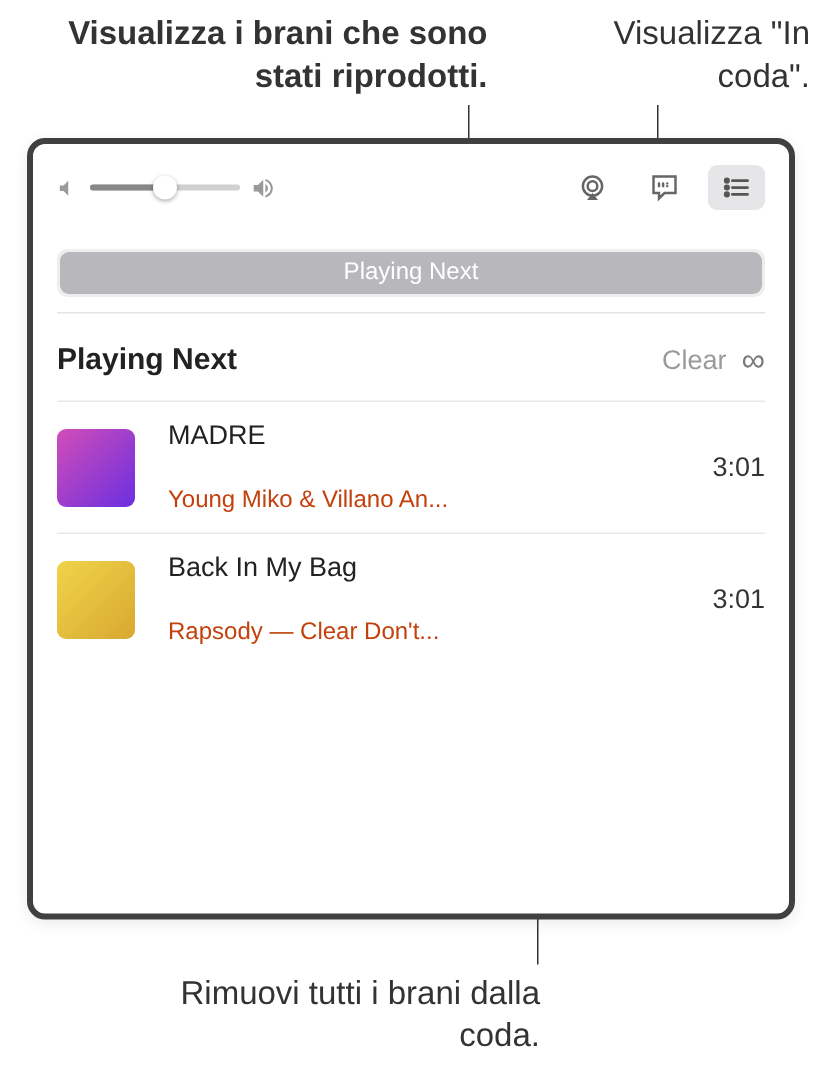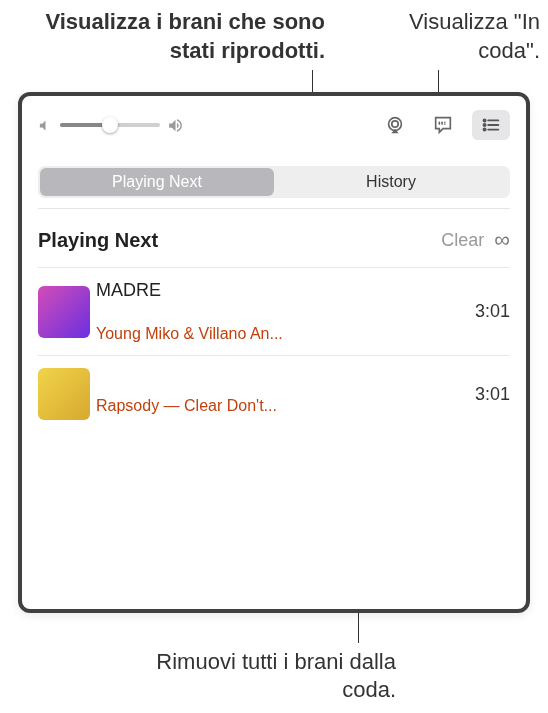--- a/index.html
+++ b/index.html
@@ -13,21 +13,21 @@
     }
     .callout {
       position: absolute;
       font-size: 22px;
       color: #333;
       line-height: 1.3;
       text-align: right;
     }
     .callout-left { top: 8px; left: 25px; width: 300px; font-weight: bold; }
     .callout-right { top: 8px; left: 400px; width: 140px; }
-    .callout-bottom { bottom: 8px; left: 120px; width: 240px; text-align: right; margin-left: 36px; }
+    .callout-bottom { bottom: 8px; left: 120px; width: 240px; text-align: right; }
     .callout-line {
       position: absolute;
       background: #333;
     }
     .line-left { top: 70px; left: 312px; width: 1px; height: 148px; }
     .line-right { top: 70px; left: 438px; width: 1px; height: 50px; }
     .line-bottom { bottom: 70px; left: 358px; width: 1px; height: 270px; }
 
     .panel {
       position: absolute;
@@ -145,21 +145,21 @@
       font-size: 22px;
       color: #7a7a7a;
       cursor: pointer;
     }
     .tracks { padding: 0 16px; }
     .track-row {
       display: flex;
       align-items: center;
       padding: 12px 0;
       border-top: 1px solid #e8e8e8;
-      gap: 6px;
+      gap: 22px;
     }
     .art {
       width: 52px;
       height: 52px;
       border-radius: 6px;
       flex-shrink: 0;
     }
     .art-1 { background: linear-gradient(135deg, #d24db8, #6b2fe0); }
     .art-2 { background: linear-gradient(135deg, #c94fbd, #8c3ad6); }
     .art-3 { background: linear-gradient(135deg, #f0d44a, #d8a830); }
@@ -240,21 +240,20 @@
           <circle cx="5" cy="12" r="1.2" fill="currentColor"></circle>
           <line x1="9" y1="12" x2="20" y2="12"></line>
           <circle cx="5" cy="17" r="1.2" fill="currentColor"></circle>
           <line x1="9" y1="17" x2="20" y2="17"></line>
         </svg>
     </div>
   </div>
 
   <div class="seg">
     <div class="seg-opt selected">Playing Next</div>
-    <div class="seg-opt">History</div>
   </div>
 
   <div class="divider"></div>
 
   <div class="section-header">
     <div class="section-title">Playing Next</div>
     <button class="clear-btn">Clear</button>
     <span class="infinity">∞</span>
   </div>
 
@@ -263,18 +262,19 @@
       <div class="art art-1"></div>
       <div class="meta">
         <div class="track-title">MADRE</div>
         <div class="track-sub">Young Miko &amp; Villano An...</div>
       </div>
       <div class="dur">3:01</div>
     </div>
     <div class="track-row">
       <div class="art art-3"></div>
       <div class="meta">
+        <div class="track-title">Back In My Bag</div>
         <div class="track-sub">Rapsody — Clear Don't...</div>
       </div>
       <div class="dur">3:01</div>
     </div>
   </div>
 </div>
 
 </body></html>

